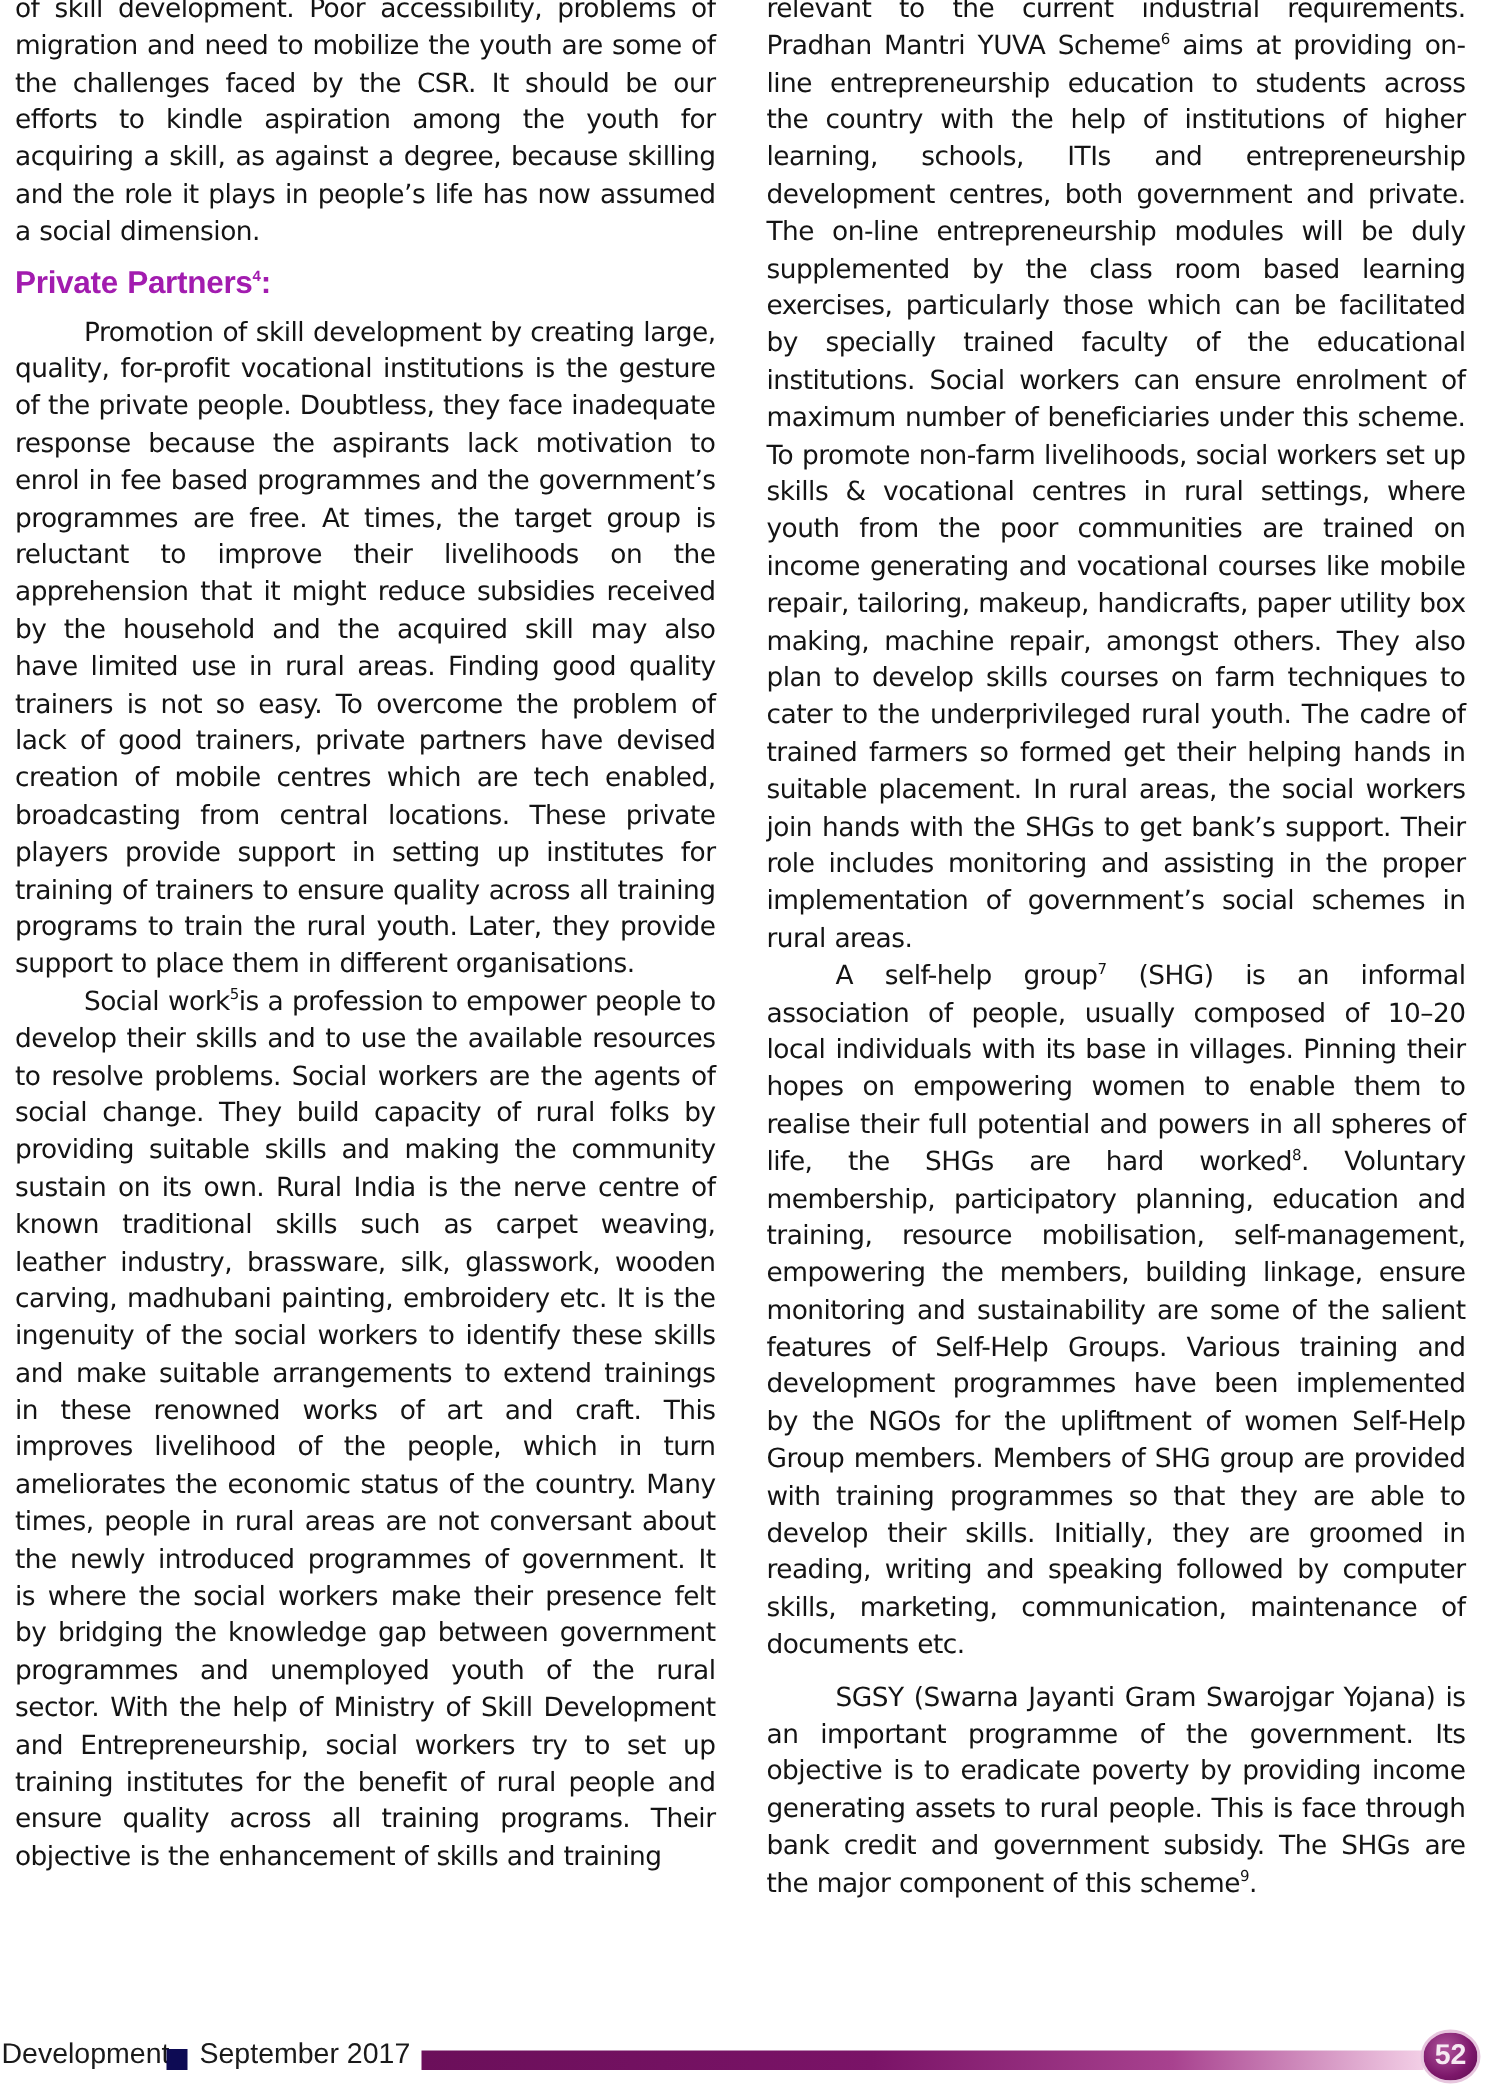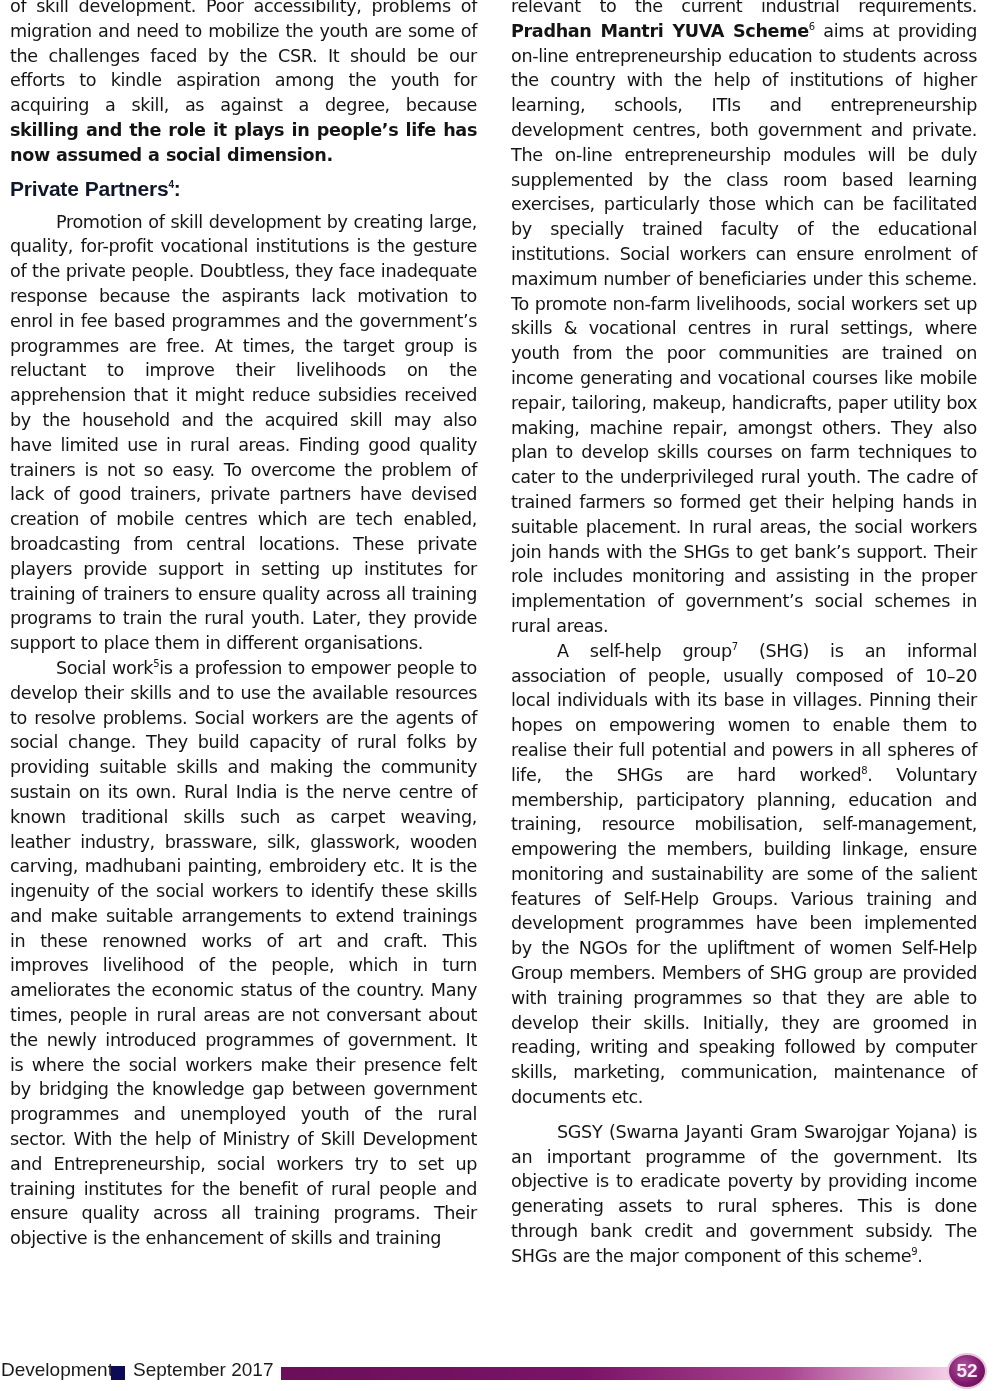--- a/index.html
+++ b/index.html
@@ -3,22 +3,22 @@
 <meta charset="utf-8">
 <style>
   html, body { margin:0; padding:0; background:#ffffff; }
   body { width:1000px; height:1391px; position:relative; overflow:hidden; font-family:"Liberation Sans", sans-serif; color:#141414; }
   .col { position:absolute; top:-6px; font-family:"DejaVu Sans", sans-serif; font-size:17.6px; line-height:24.8px; text-align:justify; letter-spacing:-0.35px; word-spacing:0.5px; }
   .col-left { left:10px; width:467px; }
   .col-right { left:511px; width:466px; }
   .col p { margin:0; }
   .col p.indent { text-indent:46px; }
   .col p.gap { margin-top:10px; }
-  .col b { font-weight:bold; }
-  h2.head { margin:6px 0 6px 0; font-family:"Liberation Sans", sans-serif; font-size:21px; line-height:30px; font-weight:bold; color:#0f172a; letter-spacing:-0.2px; }
+  .col b { font-weight:normal; }
+  h2.head { margin:6px 0 6px 0; font-family:"Liberation Sans", sans-serif; font-size:21px; line-height:30px; font-weight:bold; color:#a21caf; letter-spacing:-0.2px; }
   sup { font-size:10px; line-height:0; vertical-align:super; }
   .footer { position:absolute; left:0; top:1353px; width:1000px; height:38px; }
   .footer .mag { position:absolute; left:1px; top:6px; font-family:"Liberation Sans", sans-serif; font-size:19px; color:#1a1a1a; }
   .footer .sq { position:absolute; left:111px; top:13px; width:14px; height:14px; background:#0d0b54; }
   .footer .date { position:absolute; left:133px; top:6px; font-family:"Liberation Sans", sans-serif; font-size:19px; color:#1a1a1a; }
   .footer .bar { position:absolute; left:281px; top:14px; width:668px; height:13px; background:linear-gradient(to right, #6b0f5a 0%, #7a1367 45%, #a8428f 75%, #f3cfe6 100%); }
   .footer .pagebadge { position:absolute; left:947px; top:0px; width:40px; height:36px; border-radius:50%; background:radial-gradient(circle at 40% 35%, #b0559c 0%, #7c176a 60%, #5a0d4d 100%); border:2px solid #e7c6de; box-sizing:border-box; }
   .footer .pagenum { position:absolute; left:0; top:5px; width:100%; text-align:center; font-family:"Liberation Sans", sans-serif; font-size:19px; font-weight:bold; color:#f6e9f2; }
 </style>
 </head>
@@ -30,21 +30,21 @@
   <h2 class="head"><span>Private Partners</span><sup>4</sup><span>:</span></h2>
   <p class="indent">Promotion of  skill development by creating large, quality, for-profit vocational institutions is the gesture of the private people. Doubtless, they face inadequate response because the aspirants lack motivation to enrol in fee based programmes and the government’s programmes are free. At times, the target group is reluctant to improve their livelihoods on the apprehension that it might reduce subsidies received by the household and the acquired skill may also have limited use in rural areas. Finding good quality trainers is not so easy. To overcome the problem of lack of good trainers, private partners have devised creation of  mobile centres which are tech enabled, broadcasting from central locations. These private players provide support in setting up institutes for training of trainers to ensure quality across all training programs to train the rural youth. Later, they provide support to place them in different organisations.</p>
 
   <p class="indent"><span>Social work</span><sup>5</sup><span>is a profession to empower people to develop their skills and to use the available resources to resolve problems. Social workers are the agents of social change. They build capacity of rural folks by providing suitable skills and making the community sustain on its own. Rural India is the nerve centre of known traditional skills such as carpet weaving, leather industry, brassware, silk, glasswork, wooden carving, madhubani painting, embroidery etc. It is the ingenuity of the social workers to identify these skills and make suitable arrangements to extend trainings in these renowned works of art and craft. This improves livelihood of the people, which in turn ameliorates the economic status of the country. Many times, people in rural areas are not conversant about the newly introduced programmes of government. It is where the social workers make their presence felt by bridging the knowledge gap between government programmes and unemployed youth of the rural sector. With the help of Ministry of Skill Development and Entrepreneurship, social workers try to set up training institutes for the benefit of rural people and ensure quality across all training programs. Their objective is the enhancement of skills and training</span></p>
 </div>
 
 <div class="col col-right">
   <p><span>relevant to the current industrial requirements. </span><b>Pradhan Mantri YUVA Scheme</b><sup>6</sup><span> aims at providing on-line entrepreneurship education to  students across the country with the help of  institutions of higher learning, schools, ITIs and entrepreneurship development centres, both government and private. The on-line entrepreneurship modules will be duly supplemented by the class room based learning exercises, particularly those which can be facilitated by specially trained faculty of the educational institutions. Social workers can ensure enrolment of maximum number of beneficiaries under this scheme. To promote non-farm livelihoods, social workers set up skills &amp; vocational centres in  rural settings, where youth from the poor communities are trained on income generating and vocational courses like mobile repair, tailoring, makeup, handicrafts, paper utility box making, machine repair, amongst others. They also plan to develop skills courses on farm techniques to cater to the underprivileged rural youth. The cadre of trained farmers so formed get their helping hands in suitable placement. In rural areas, the social workers join hands with the SHGs to get bank’s support. Their role includes monitoring and assisting in the proper implementation of government’s social schemes in rural areas.</span></p>
 
   <p class="indent"><span>A self-help group</span><sup>7</sup><span> (SHG) is an informal association of people, usually composed of 10–20 local individuals with its base in villages. Pinning their hopes on empowering women to enable them to  realise their full potential and powers in all spheres of life, the SHGs are hard worked</span><sup>8</sup><span>. Voluntary membership, participatory planning, education and training, resource mobilisation, self-management, empowering the members, building linkage, ensure monitoring and sustainability are some of the salient features of Self-Help Groups. Various training and development programmes have been implemented by the NGOs for the upliftment of women Self-Help Group members. Members of SHG group are provided with training programmes so that they are able to develop their skills. Initially, they are groomed in reading, writing and speaking followed by computer skills, marketing, communication, maintenance of documents etc.</span></p>
-  <p class="indent gap"><span>SGSY (Swarna Jayanti Gram Swarojgar Yojana) is an important programme of the government. Its objective is to eradicate poverty by providing income generating assets to rural spheres. This is done through bank credit and government subsidy. The SHGs are the major component of this scheme</span><sup>9</sup><span>.</span></p>
+  <p class="indent gap"><span>SGSY (Swarna Jayanti Gram Swarojgar Yojana) is an important programme of the government. Its objective is to eradicate poverty by providing income generating assets to rural people. This is face through bank credit and government subsidy. The SHGs are the major component of this scheme</span><sup>9</sup><span>.</span></p>
 </div>
 
 <div class="footer">
   <span class="mag">Development</span>
   <span class="sq"></span>
   <span class="date">September 2017</span>
   <span class="bar"></span>
   <span class="pagebadge">
     <span class="pagenum">52</span>
   </span>

